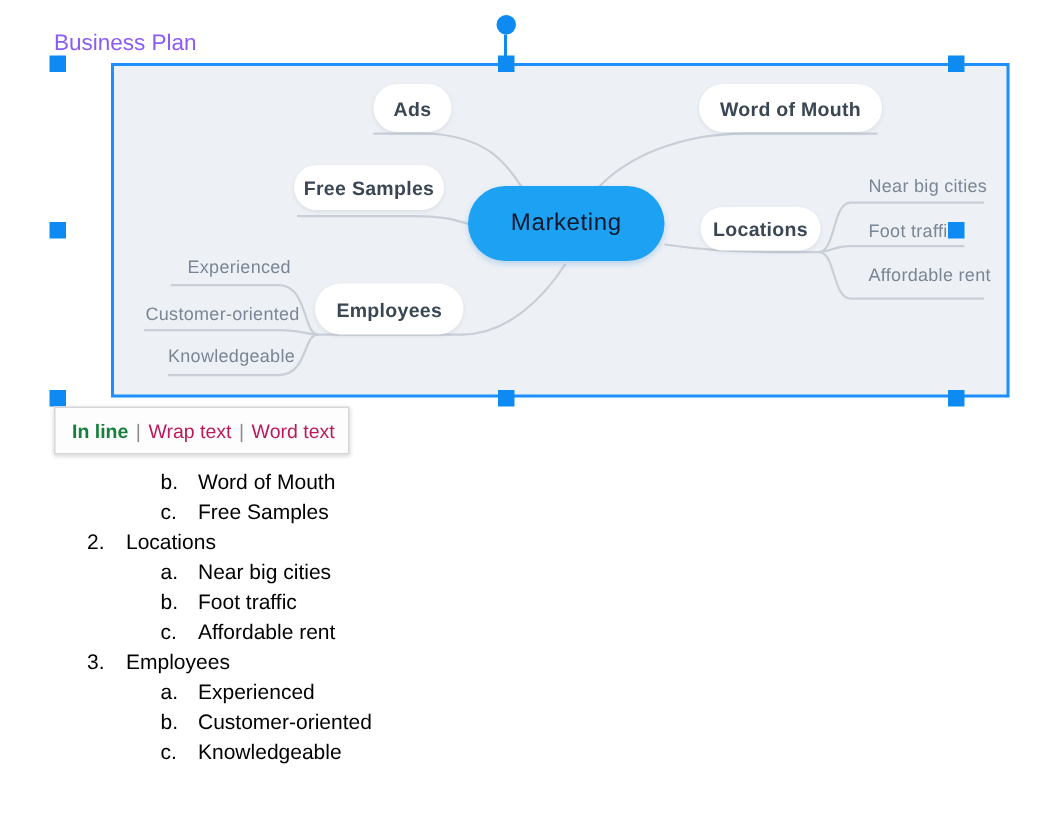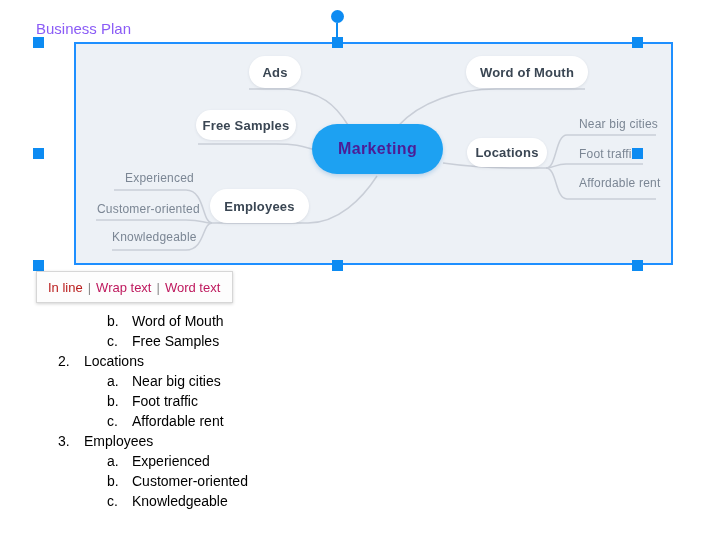--- a/index.html
+++ b/index.html
@@ -15,42 +15,42 @@
   .branches{position:absolute;left:0;top:0;}
 
   
   .pill{position:absolute;background:#ffffff;border-radius:17px;display:flex;align-items:center;justify-content:center;
         font-weight:700;font-size:13px;color:#3a4653;box-shadow:0 1px 3px rgba(50,60,75,.10);letter-spacing:.2px;}
   .pill.ads{left:173px;top:12px;width:52px;height:32px;}
   .pill.wom{left:390px;top:12px;width:122px;height:32px;}
   .pill.free{left:120px;top:66px;width:100px;height:30px;}
   .pill.loc{left:391px;top:94px;width:80px;height:29px;}
   .pill.emp{left:134px;top:145px;width:99px;height:34px;}
-  .pill.root{left:236px;top:80px;width:131px;height:50px;border-radius:25px;background:#1da1f2;color:#4c1d95;
-             font-size:16px;font-weight:700;letter-spacing:.4px;box-shadow:0 2px 4px rgba(29,120,200,.25);}
+  .pill.root{left:236px;top:80px;width:131px;height:50px;border-radius:25px;background:#1da1f2;color:#0f172a;
+             font-size:16px;font-weight:400;letter-spacing:.4px;box-shadow:0 2px 4px rgba(29,120,200,.25);}
 
   .sublabel{position:absolute;font-size:12px;color:#7b8694;letter-spacing:.2px;white-space:nowrap;}
   .sub-near{left:503px;top:73px;}
   .sub-foot{left:503px;top:103px;}
   .sub-aff{left:503px;top:132px;}
   .sub-exp{left:49px;top:127px;}
   .sub-cust{left:21px;top:158px;}
   .sub-knw{left:36px;top:186px;}
 
   
   .handle{position:absolute;width:11px;height:11px;background:#0d8bf2;}
   .rot-stem{position:absolute;left:336px;top:23px;width:2px;height:19px;background:#0d8bf2;}
   .rot-knob{position:absolute;left:331px;top:10px;width:13px;height:13px;border-radius:50%;background:#0d8bf2;}
 
   
   .wrap-toolbar{position:absolute;left:36px;top:271px;width:197px;height:32px;background:#fdfdfd;border:1px solid #d6d6d6;
                 box-sizing:border-box;box-shadow:0 1px 3px rgba(0,0,0,.18);display:flex;align-items:center;padding:0 11px;
                 font-size:13px;white-space:nowrap;}
   .wrap-opt{color:#be185d;cursor:pointer;}
-  .wrap-opt.selected{color:#b91c1c;font-weight:400;}
+  .wrap-opt.selected{color:#15803d;font-weight:700;}
   .wrap-sep{color:#8a8a8a;margin:0 5px;}
 
   
   .doc-list{position:absolute;left:0;top:311px;width:704px;font-size:14px;color:#000;}
   .row{height:20px;line-height:20px;display:flex;}
   .row .marker{display:inline-block;}
   .row.lvl1{padding-left:58px;}
   .row.lvl1 .marker{width:26px;}
   .row.lvl2{padding-left:107px;}
   .row.lvl2 .marker{width:25px;}

